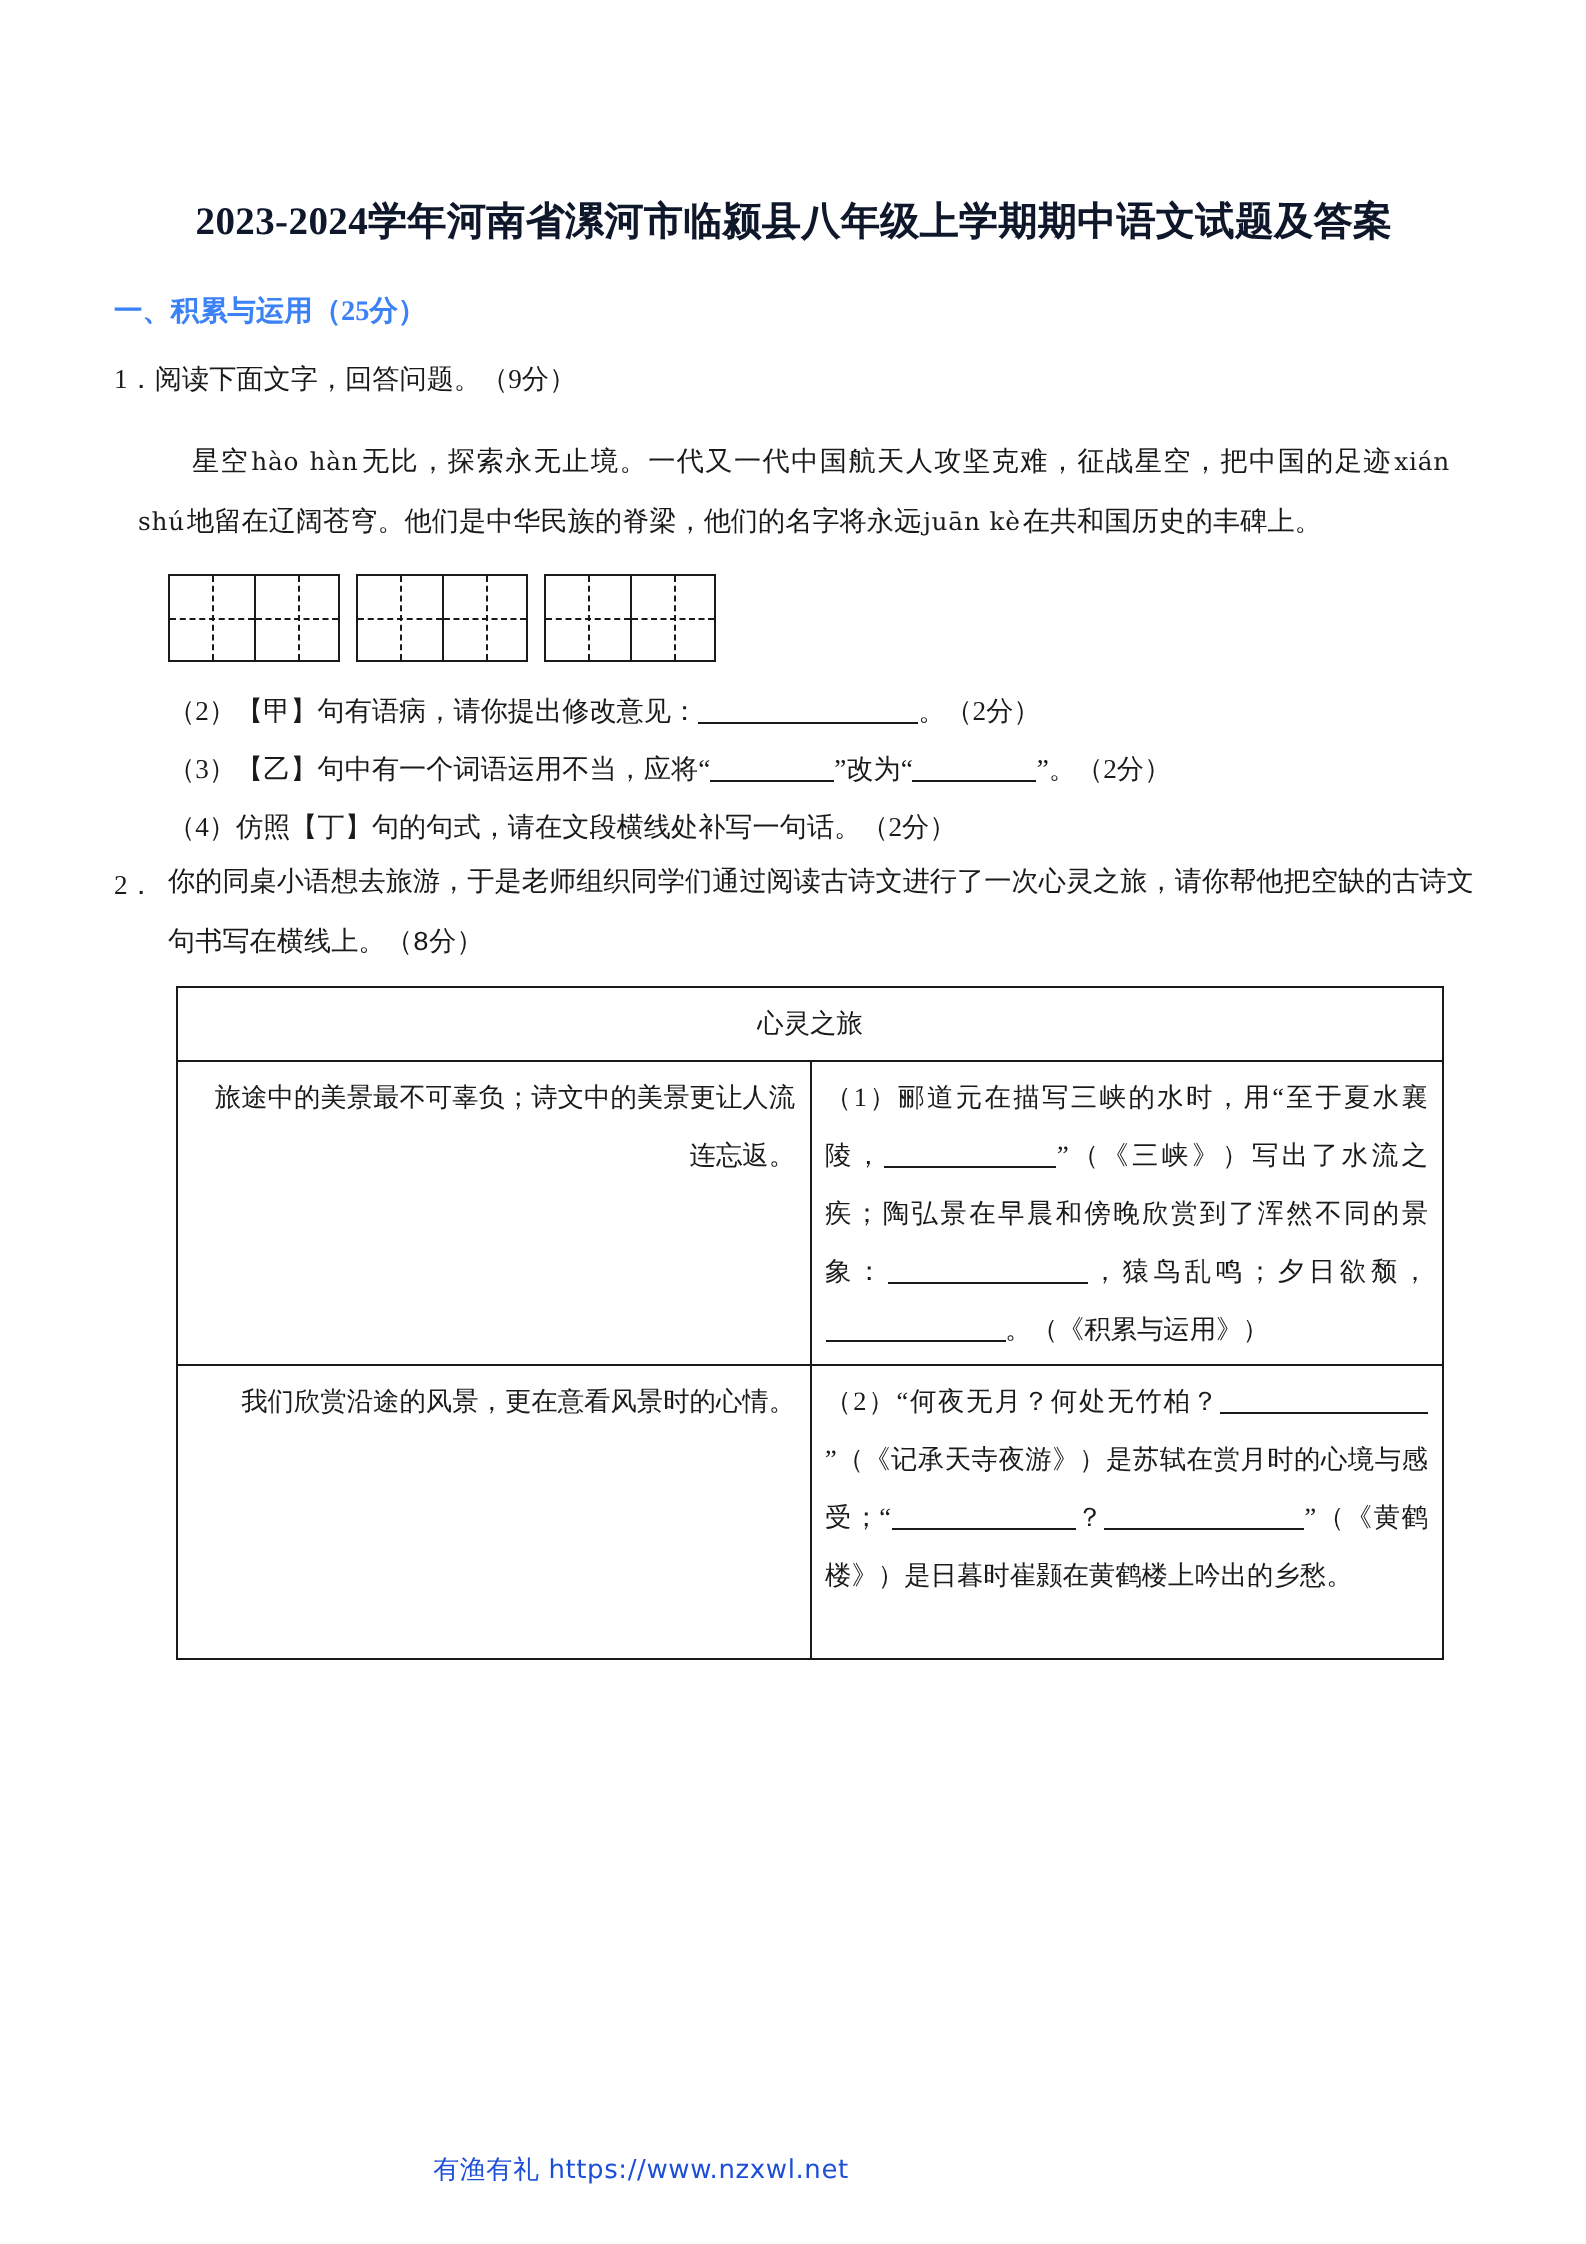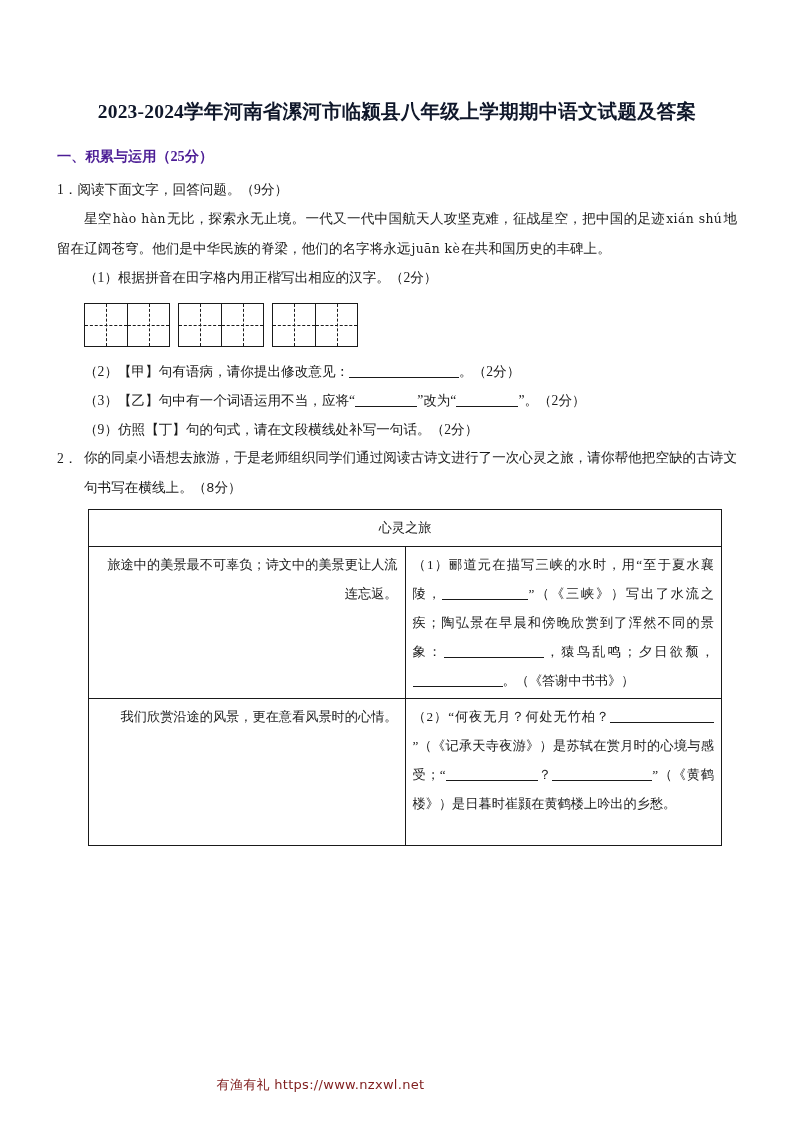--- a/index.html
+++ b/index.html
@@ -39,35 +39,35 @@
     margin: 0 0 16px 0;
     color: #0f172a;
   }
 
   
   .section-head {
     font-size: 14.2px;
     font-weight: bold;
     line-height: 24px;
     margin: 0 0 7px 0;
-    color: #4c1d95;
+    color: #3b82f6;
   }
 
   
   .q-line {
     font-size: 13.6px;
     line-height: 29px;
     margin: 0;
     text-align: justify;
     text-justify: inter-ideograph;
   }
   .para {
     font-size: 13.6px;
     line-height: 29.5px;
-    margin: 0;
+    margin: 12px;
     text-indent: 27px;
     text-align: justify;
     text-justify: inter-ideograph;
   }
   .sub-q {
     font-size: 13.6px;
     line-height: 29px;
     margin: 0;
     padding-left: 27px;
     text-align: justify;
@@ -186,41 +186,40 @@
   .row2 .xl-left { height: 140px; }
 
   
   .footer-mark {
     position: absolute;
     left: 0;
     top: 1076px;
     width: 641px;
     text-align: center;
     font-size: 13px;
-    color: #7f1d1d;
+    color: #1d4ed8;
     font-family: "DejaVu Sans", "Liberation Sans", sans-serif;
     letter-spacing: 0.3px;
   }
 </style>
 </head>
 <body>
 
 <div class="page">
   <div class="content">
 
     <h1 class="doc-title">2023-2024学年河南省漯河市临颍县八年级上学期期中语文试题及答案</h1>
 
     <div class="section-head">一、积累与运用（25分）</div>
 
     <p class="q-line">1．阅读下面文字，回答问题。（9分）</p>
 
     <p class="para"><span>星空</span><span class="pinyin">hào hàn</span><span>无比，探索永无止境。一代又一代中国航天人攻坚克难，征战星空，把中国的足迹</span><span class="pinyin">xián shú</span><span>地留在辽阔苍穹。他们是中华民族的脊梁，他们的名字将永远</span><span class="pinyin">juān kè</span><span>在共和国历史的丰碑上。</span></p>
 
 
-    <p class="sub-q">（1）根据拼音在田字格内用正楷写出相应的汉字。（2分）</p>
 
     <div class="tianzige-row">
       <div class="tzg-group">
         <div class="tzg-cell"></div>
         <div class="tzg-cell"></div>
       </div>
       <div class="tzg-group">
         <div class="tzg-cell"></div>
         <div class="tzg-cell"></div>
       </div>
@@ -228,35 +227,35 @@
         <div class="tzg-cell"></div>
         <div class="tzg-cell"></div>
       </div>
     </div>
 
     <p class="sub-q"><span>（2）【甲】句有语病，请你提出修改意见：</span><span class="blank bl-lg"></span><span>。（2分）</span></p>
 
     <p class="sub-q"><span>（3）【乙】句中有一个词语运用不当，应将“</span><span class="blank bl-sm"></span><span>”改为“</span><span class="blank bl-sm"></span><span>”。（2分）</span></p>
 
 
-    <p class="sub-q">（9）仿照【丁】句的句式，请在文段横线处补写一句话。（2分）</p>
+    <p class="sub-q">（4）仿照【丁】句的句式，请在文段横线处补写一句话。（2分）</p>
 
     <div class="q2-wrap">
       <span class="q2-num">2．</span>
       <span class="q2-body">你的同桌小语想去旅游，于是老师组织同学们通过阅读古诗文进行了一次心灵之旅，请你帮他把空缺的古诗文句书写在横线上。（8分）</span>
     </div>
 
     <table class="xl-table">
       <tbody>
         <tr>
           <td class="xl-head" colspan="2">心灵之旅</td>
         </tr>
         <tr class="row1">
           <td class="xl-left">旅途中的美景最不可辜负；诗文中的美景更让人流连忘返。</td>
-          <td class="xl-right"><span>（1）郦道元在描写三峡的水时，用“至于夏水襄陵，</span><span class="blank bl-t1"></span><span>”（《三峡》）写出了水流之疾；陶弘景在早晨和傍晚欣赏到了浑然不同的景象：</span><span class="blank bl-t2"></span><span>，猿鸟乱鸣；夕日欲颓，</span><span class="blank bl-t3"></span><span>。（《答谢中书书》）</span></td>
+          <td class="xl-right"><span>（1）郦道元在描写三峡的水时，用“至于夏水襄陵，</span><span class="blank bl-t1"></span><span>”（《三峡》）写出了水流之疾；陶弘景在早晨和傍晚欣赏到了浑然不同的景象：</span><span class="blank bl-t2"></span><span>，猿鸟乱鸣；夕日欲颓，</span><span class="blank bl-t3"></span><span>。（《积累与运用》）</span></td>
         </tr>
         <tr class="row2">
           <td class="xl-left">我们欣赏沿途的风景，更在意看风景时的心情。</td>
           <td class="xl-right"><span>（2）“何夜无月？何处无竹柏？</span><span class="blank bl-t4"></span><span>”（《记承天寺夜游》）是苏轼在赏月时的心境与感受；“</span><span class="blank bl-t5"></span><span>？</span><span class="blank bl-t6"></span><span>”（《黄鹤楼》）是日暮时崔颢在黄鹤楼上吟出的乡愁。</span></td>
         </tr>
       </tbody>
     </table>
 
   </div>
 

